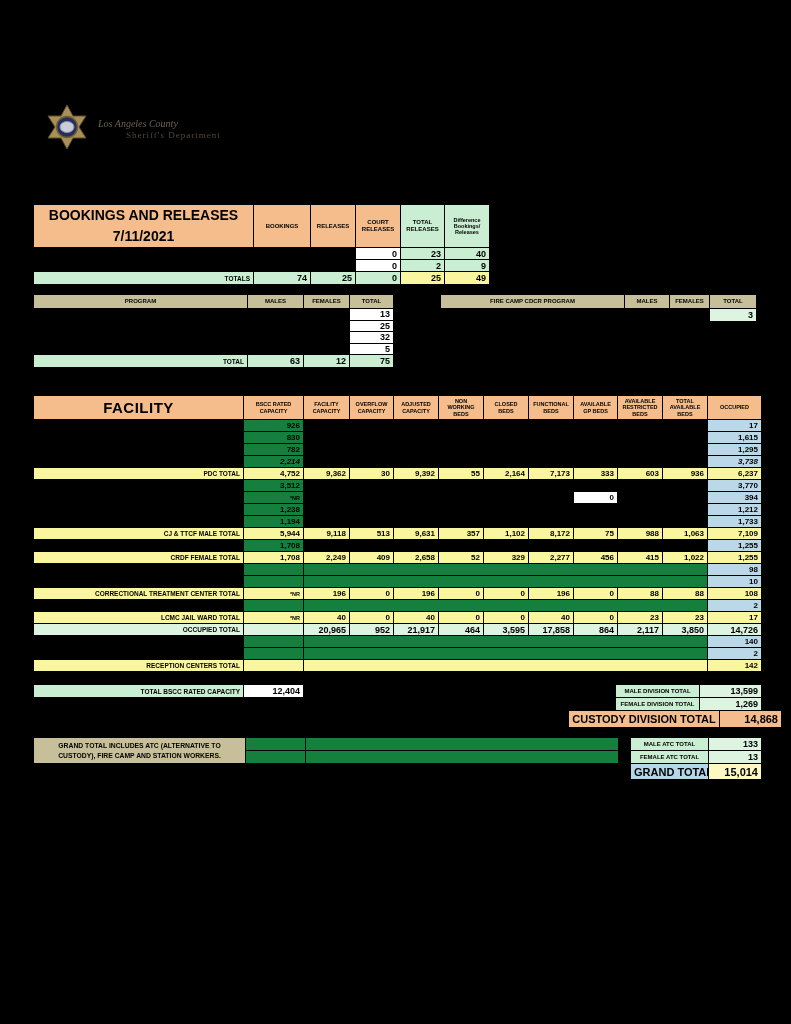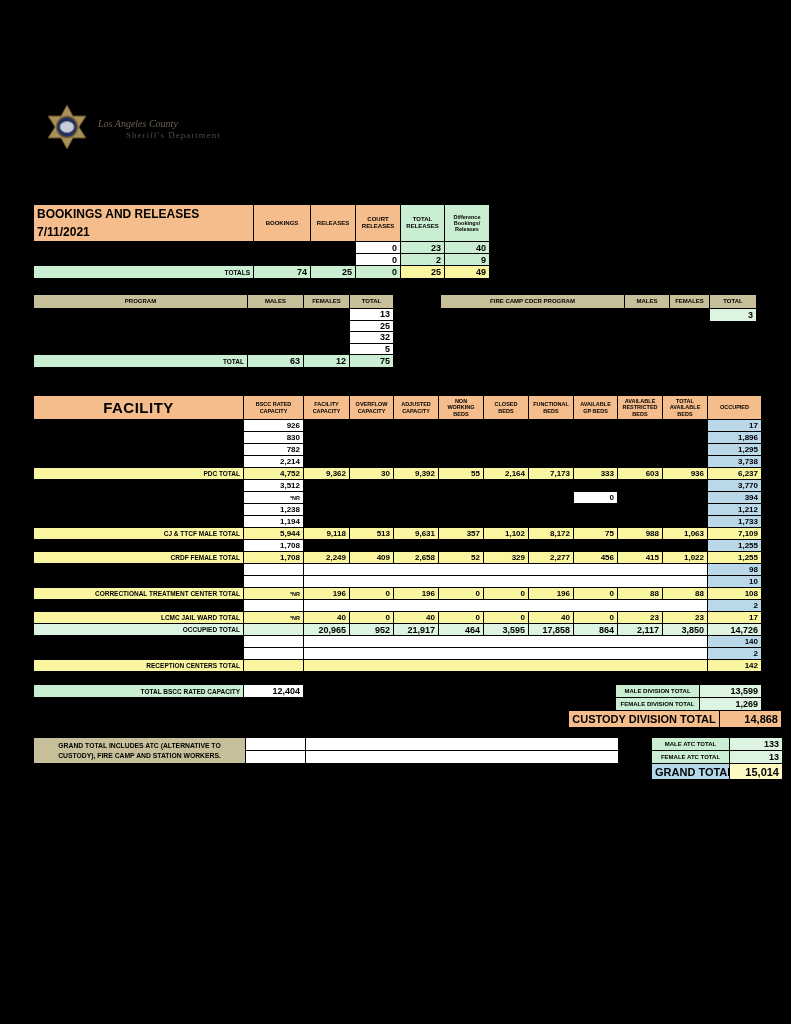--- a/index.html
+++ b/index.html
@@ -9,33 +9,33 @@
   td{border:1px solid #000;padding:0 3px;overflow:hidden;white-space:nowrap;
      font-weight:bold;vertical-align:middle;}
   .abs{position:absolute;}
   
   .c-orange{background:#F5BD8B;}
   .c-green{background:#C9EED2;}
   .c-greenlt{background:#DDF4E1;}
   .c-yellow{background:#FAF6A0;}
   .c-blue{background:#BBD8E9;}
   .c-tan{background:#C6BF99;}
-  .c-gray{background:#ffffff;}
+  .c-gray{background:#15803d;}
   .c-white{background:#FFFFFF;}
   .c-black{background:#000;border-color:#000;}
   
   .num{text-align:right;font-size:8px;}
   .num9{text-align:right;font-size:9px;}
   .hd6{font-size:6px;text-align:center;line-height:1.15;white-space:normal;}
   .hd5{font-size:5.5px;text-align:center;line-height:1.1;white-space:normal;}
   .lblR{font-size:6.5px;text-align:right;}
   .ctr{text-align:center;}
   .big{font-size:11px;}
   .facility-title{font-size:15px;text-align:center;letter-spacing:.5px;}
-  .bk-title{font-size:12px;text-align:left;line-height:1.5;}
+  .bk-title{font-size:14px;text-align:center;line-height:1.5;}
   .note{font-size:6.8px;text-align:center;line-height:1.35;white-space:normal;}
   .nr{font-size:5.5px;}
   
   #logo{position:absolute;left:44px;top:104px;display:flex;align-items:center;gap:8px;}
   #logo .lg-text{line-height:1.3;}
   #logo .l1{font-family:"Liberation Serif",serif;font-style:italic;font-size:10px;color:#6a6156;}
   #logo .l2{font-family:"Liberation Serif",serif;font-size:9px;color:#52483c;letter-spacing:1px;margin-left:28px;}
 </style>
 </head>
 <body>
@@ -208,29 +208,29 @@
         <tr style="height: 12px;">
           <td class="c-black"></td>
           <td class="c-gray num">926</td>
           <td class="c-black" colspan="9"></td>
           <td class="c-blue num">17</td>
         </tr>
         <tr style="height: 12px;">
           <td class="c-black"></td>
           <td class="c-gray num">830</td>
           <td class="c-black" colspan="9"></td>
-          <td class="c-blue num">1,896</td>
+          <td class="c-blue num">1,615</td>
         </tr>
         <tr style="height: 12px;">
           <td class="c-black"></td>
           <td class="c-gray num">782</td>
           <td class="c-black" colspan="9"></td>
           <td class="c-blue num">1,295</td>
         </tr>
-        <tr style="height: 12px;">
+        <tr style="height: 12px; font-style: italic;">
           <td class="c-black"></td>
           <td class="c-gray num">2,214</td>
           <td class="c-black" colspan="9"></td>
           <td class="c-blue num">3,738</td>
         </tr>
         <tr style="height: 12px;">
           <td class="c-yellow lblR">PDC TOTAL</td>
           <td class="c-yellow num">4,752</td>
           <td class="c-yellow num">9,362</td>
           <td class="c-yellow num">30</td>
@@ -442,21 +442,21 @@
       <td class="c-gray"></td>
       <td class="c-gray"></td>
     </tr>
     <tr style="height:13px">
       <td class="c-gray"></td>
       <td class="c-gray"></td>
     </tr>
   </tbody>
     </table>
 
-  <table class="abs" style="left:651px;top:737px;width:131px;">
+  <table class="abs" style="left:630px;top:737px;width:131px;">
     <colgroup>
         <col style="width:78px">
         <col style="width:53px">
       </colgroup>
     <tbody>
         <tr style="height:13px">
       <td class="c-green hd6">MALE ATC TOTAL</td>
       <td class="c-greenlt num9">133</td>
     </tr>
     <tr style="height:13px">

